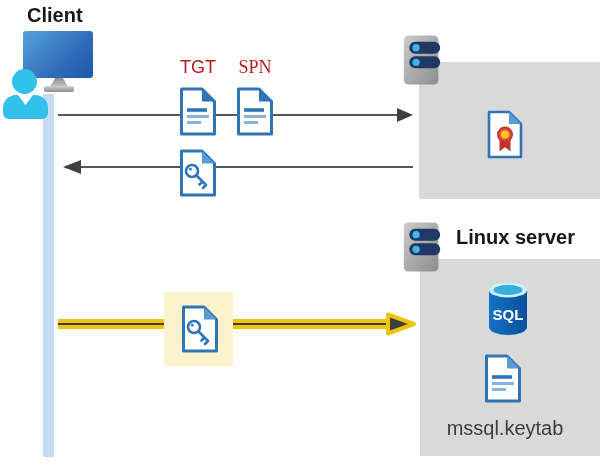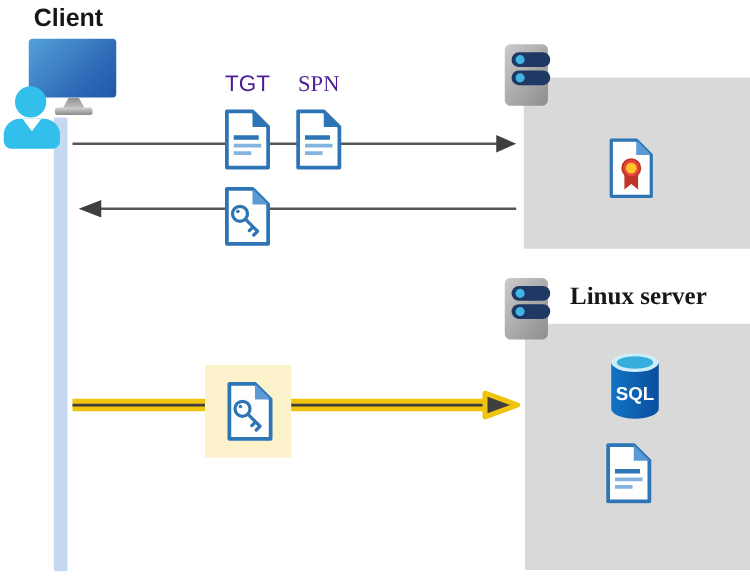--- a/index.html
+++ b/index.html
@@ -5,22 +5,22 @@
   html,body{margin:0;padding:0;background:#fff;}
   #stage{
     position:relative;width:600px;height:468px;background:#ffffff;
     font-family:"Liberation Sans","DejaVu Sans",sans-serif;overflow:hidden;
   }
   .abs{position:absolute;}
   
   .title{font-weight:bold;color:#171717;font-size:20px;line-height:23px;}
   #client-label{left:27px;top:4px;}
   #dc-title{left:452px;top:4px;width:116px;}
-  #linux-title{left:456px;top:226px;width:140px;font-family:Liberation Serif, serif;}
-  .ticket-label{font-size:18px;color:#4c1d95;text-align:center;width:40px;}
+  #linux-title{left:456px;top:226px;width:140px;}
+  .ticket-label{font-size:18px;color:#b91c1c;text-align:center;width:40px;}
   #tgt-label{left:178px;top:57px;}
   #spn-label{left:235px;top:57px;font-family:Liberation Serif, serif;}
   #keytab-label{left:438px;top:417px;width:134px;text-align:center;font-size:20px;color:#3d3d3d;}
   
   #lifeline{left:43px;top:94px;width:11px;height:363px;background:#c5d9f1;border-radius:2px;}
   
   .gray-box{background:#d9d9d9;}
   #dc-box{left:419px;top:62px;width:181px;height:137px;}
   #linux-box{left:420px;top:259px;width:180px;height:197px;}
   
@@ -172,14 +172,15 @@
     <path d="M24 2 V14.5 H36.5 Z" fill="#5b9bd5"></path>
     <line x1="9" y1="23" x2="29" y2="23" stroke="#2e75b6" stroke-width="3.6"></line>
     <line x1="9" y1="29.5" x2="31" y2="29.5" stroke="#85b3e0" stroke-width="3"></line>
     <line x1="9" y1="35.5" x2="23" y2="35.5" stroke="#85b3e0" stroke-width="3"></line>
   </svg>
 
   <div id="client-label" class="abs title">Client</div>
   <div id="linux-title" class="abs title">Linux server</div>
   <div id="tgt-label" class="abs ticket-label">TGT</div>
   <div id="spn-label" class="abs ticket-label">SPN</div>
+  <div id="keytab-label" class="abs">mssql.keytab</div>
 
 </div>
 
 </body></html>

